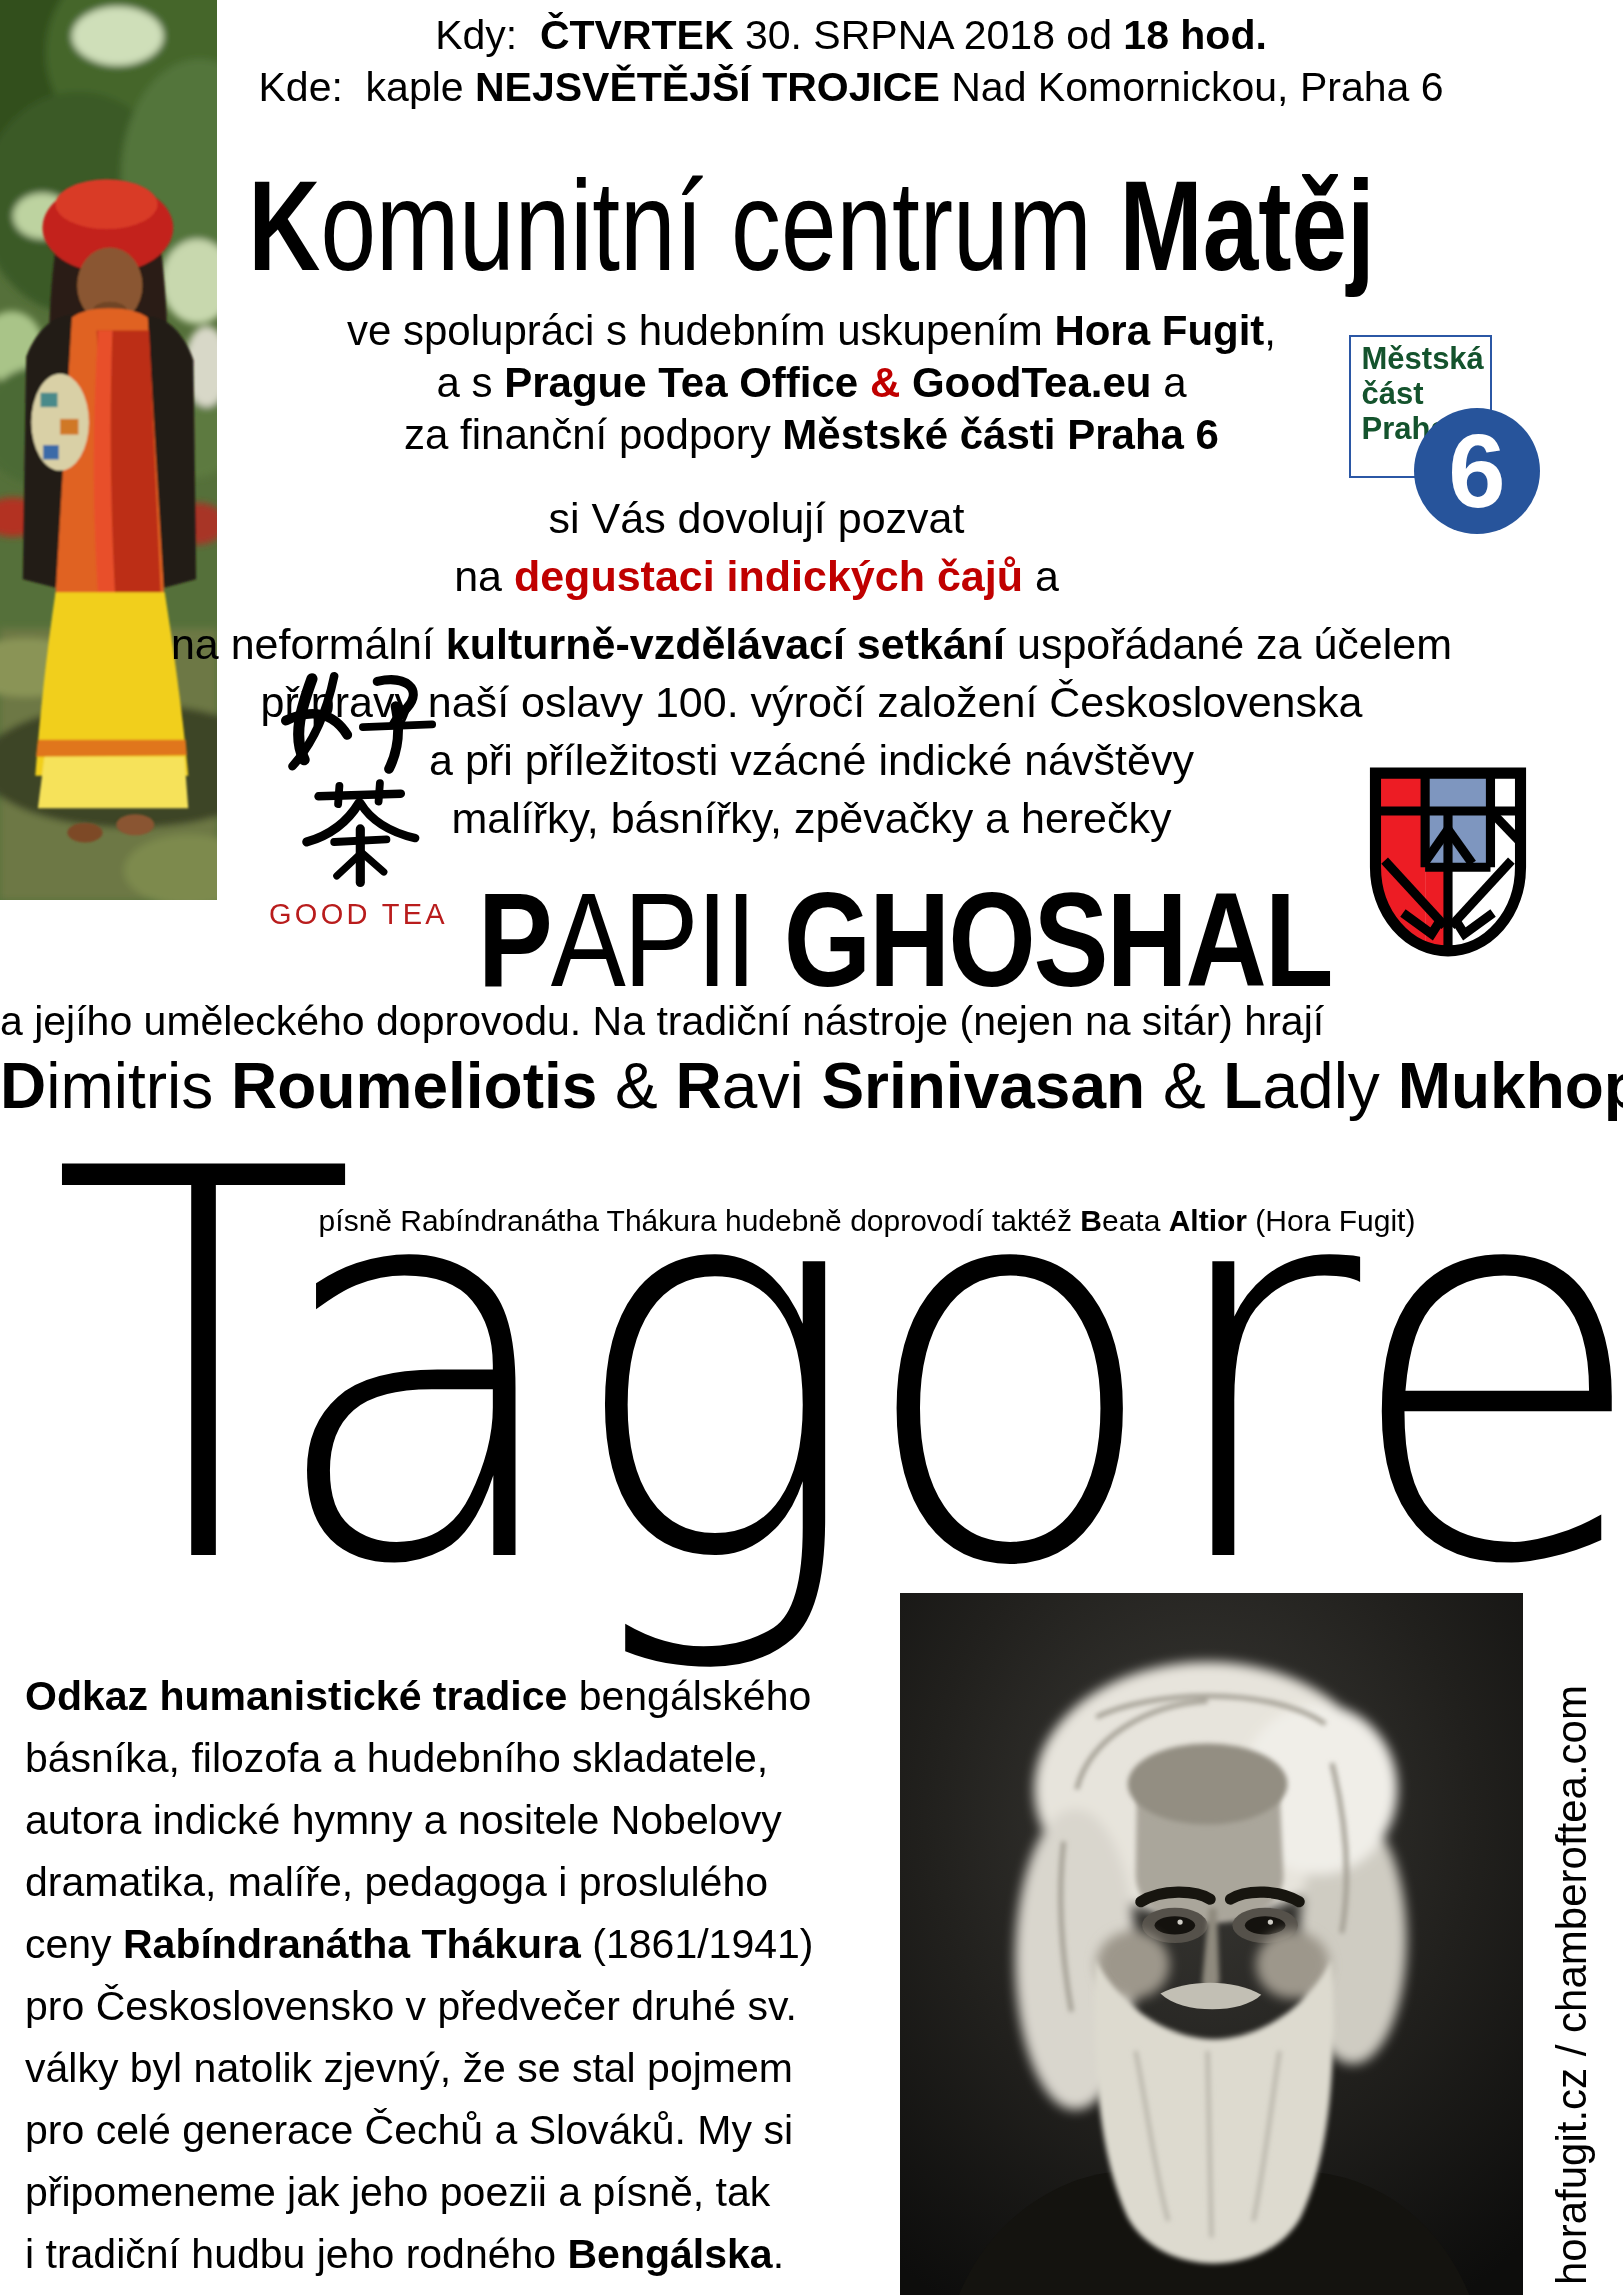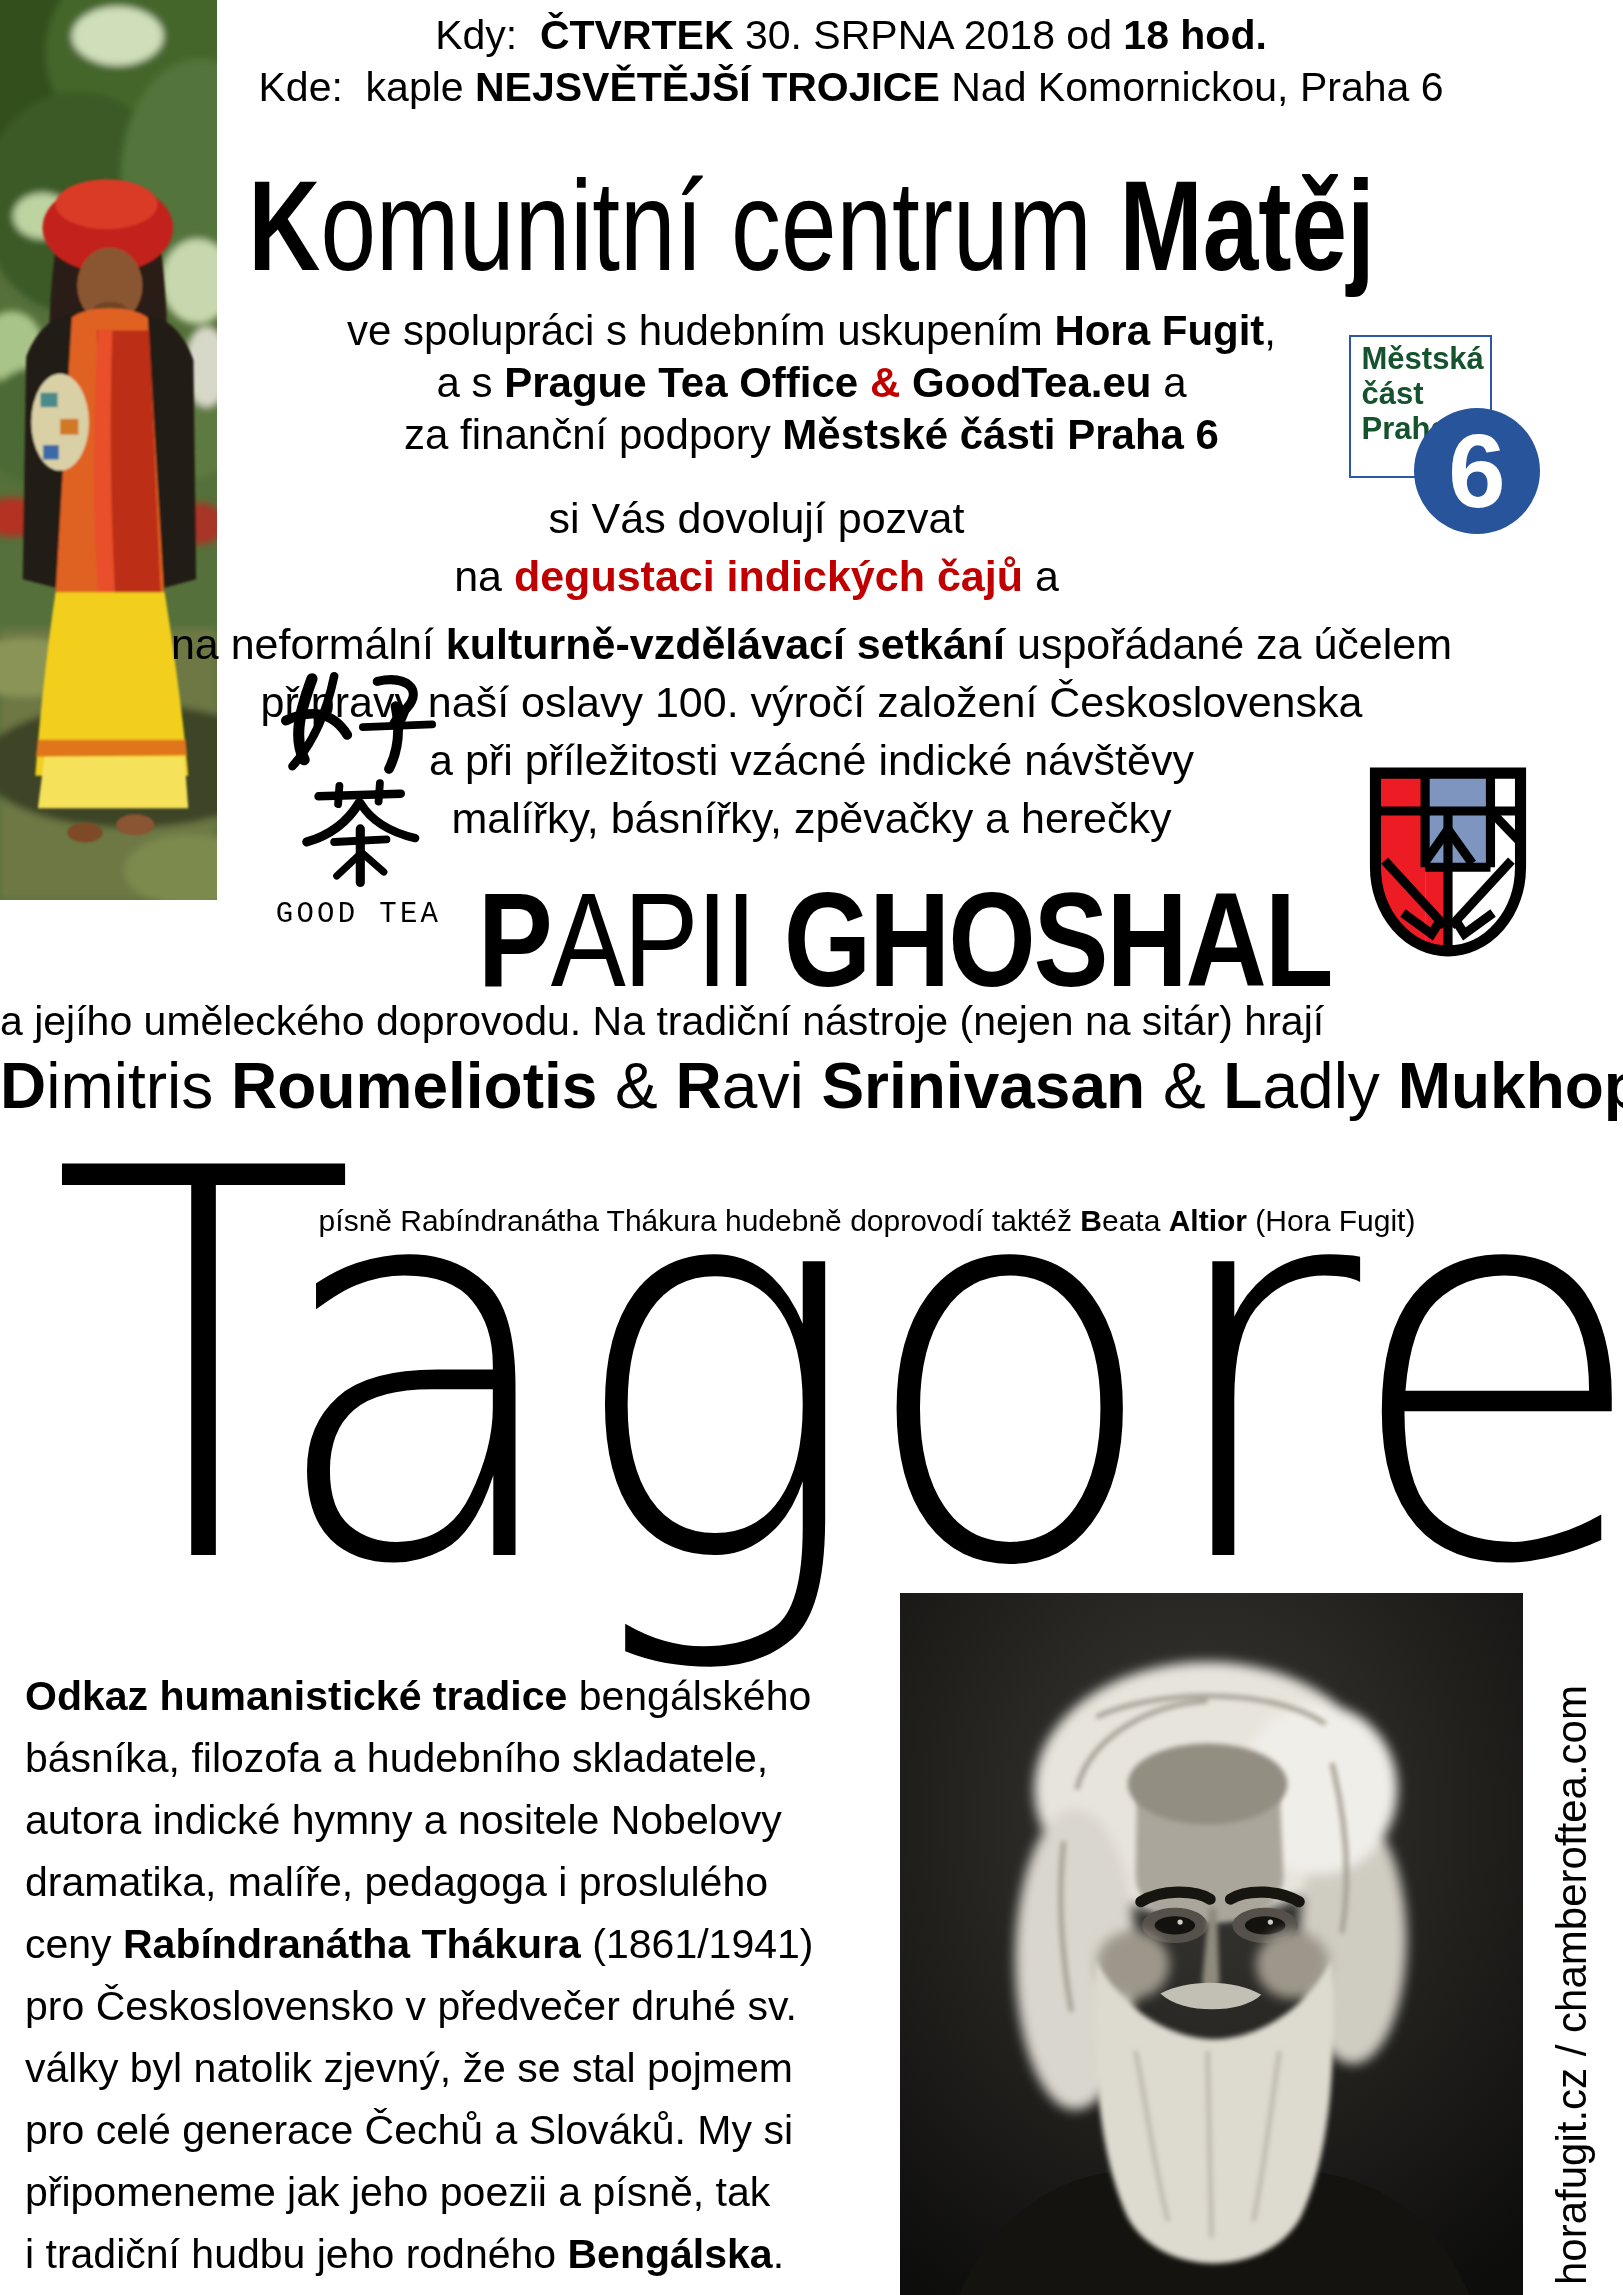--- a/index.html
+++ b/index.html
@@ -24,22 +24,22 @@
   .coop{position:absolute;left:0;top:305px;width:1623px;text-align:center;
         font-size:42px;line-height:52px;}
   .invite{position:absolute;left:0;top:489px;width:1513px;text-align:center;
         font-size:43px;line-height:58px;}
   .para4{position:absolute;left:0;top:615px;width:1623px;text-align:center;
         font-size:43px;line-height:58px;}
 
   
   .goodtea{position:absolute;left:254px;top:667px;width:209px;text-align:center;}
   .goodtea svg{display:block;margin:0 auto;}
-  .goodtea-caption{margin-top:9.2px;font-family:Liberation Mono, monospace;font-size:29px;
-        letter-spacing:3.3px;color:#000000;}
+  .goodtea-caption{margin-top:9.2px;font-family:Liberation Sans, sans-serif;font-size:29px;
+        letter-spacing:3.3px;color:#b91c1c;}
 
   .papii{position:absolute;left:216px;top:873px;width:1377px;text-align:center;
         font-size:134px;line-height:1;letter-spacing:-2.6px;white-space:nowrap;
         transform:scaleX(0.84);transform-origin:50% 0;}
 
   
   .praha6{position:absolute;left:1349px;top:335px;width:196px;height:203px;}
   .praha6-box{position:absolute;left:0;top:0;width:143px;height:143px;background:#fff;
         border:2.6px solid #2B57A5;box-sizing:border-box;padding:3.9px 0 0 10.5px;}
   .praha6-box div{font-weight:bold;font-size:31px;line-height:35px;color:#14532d;}

